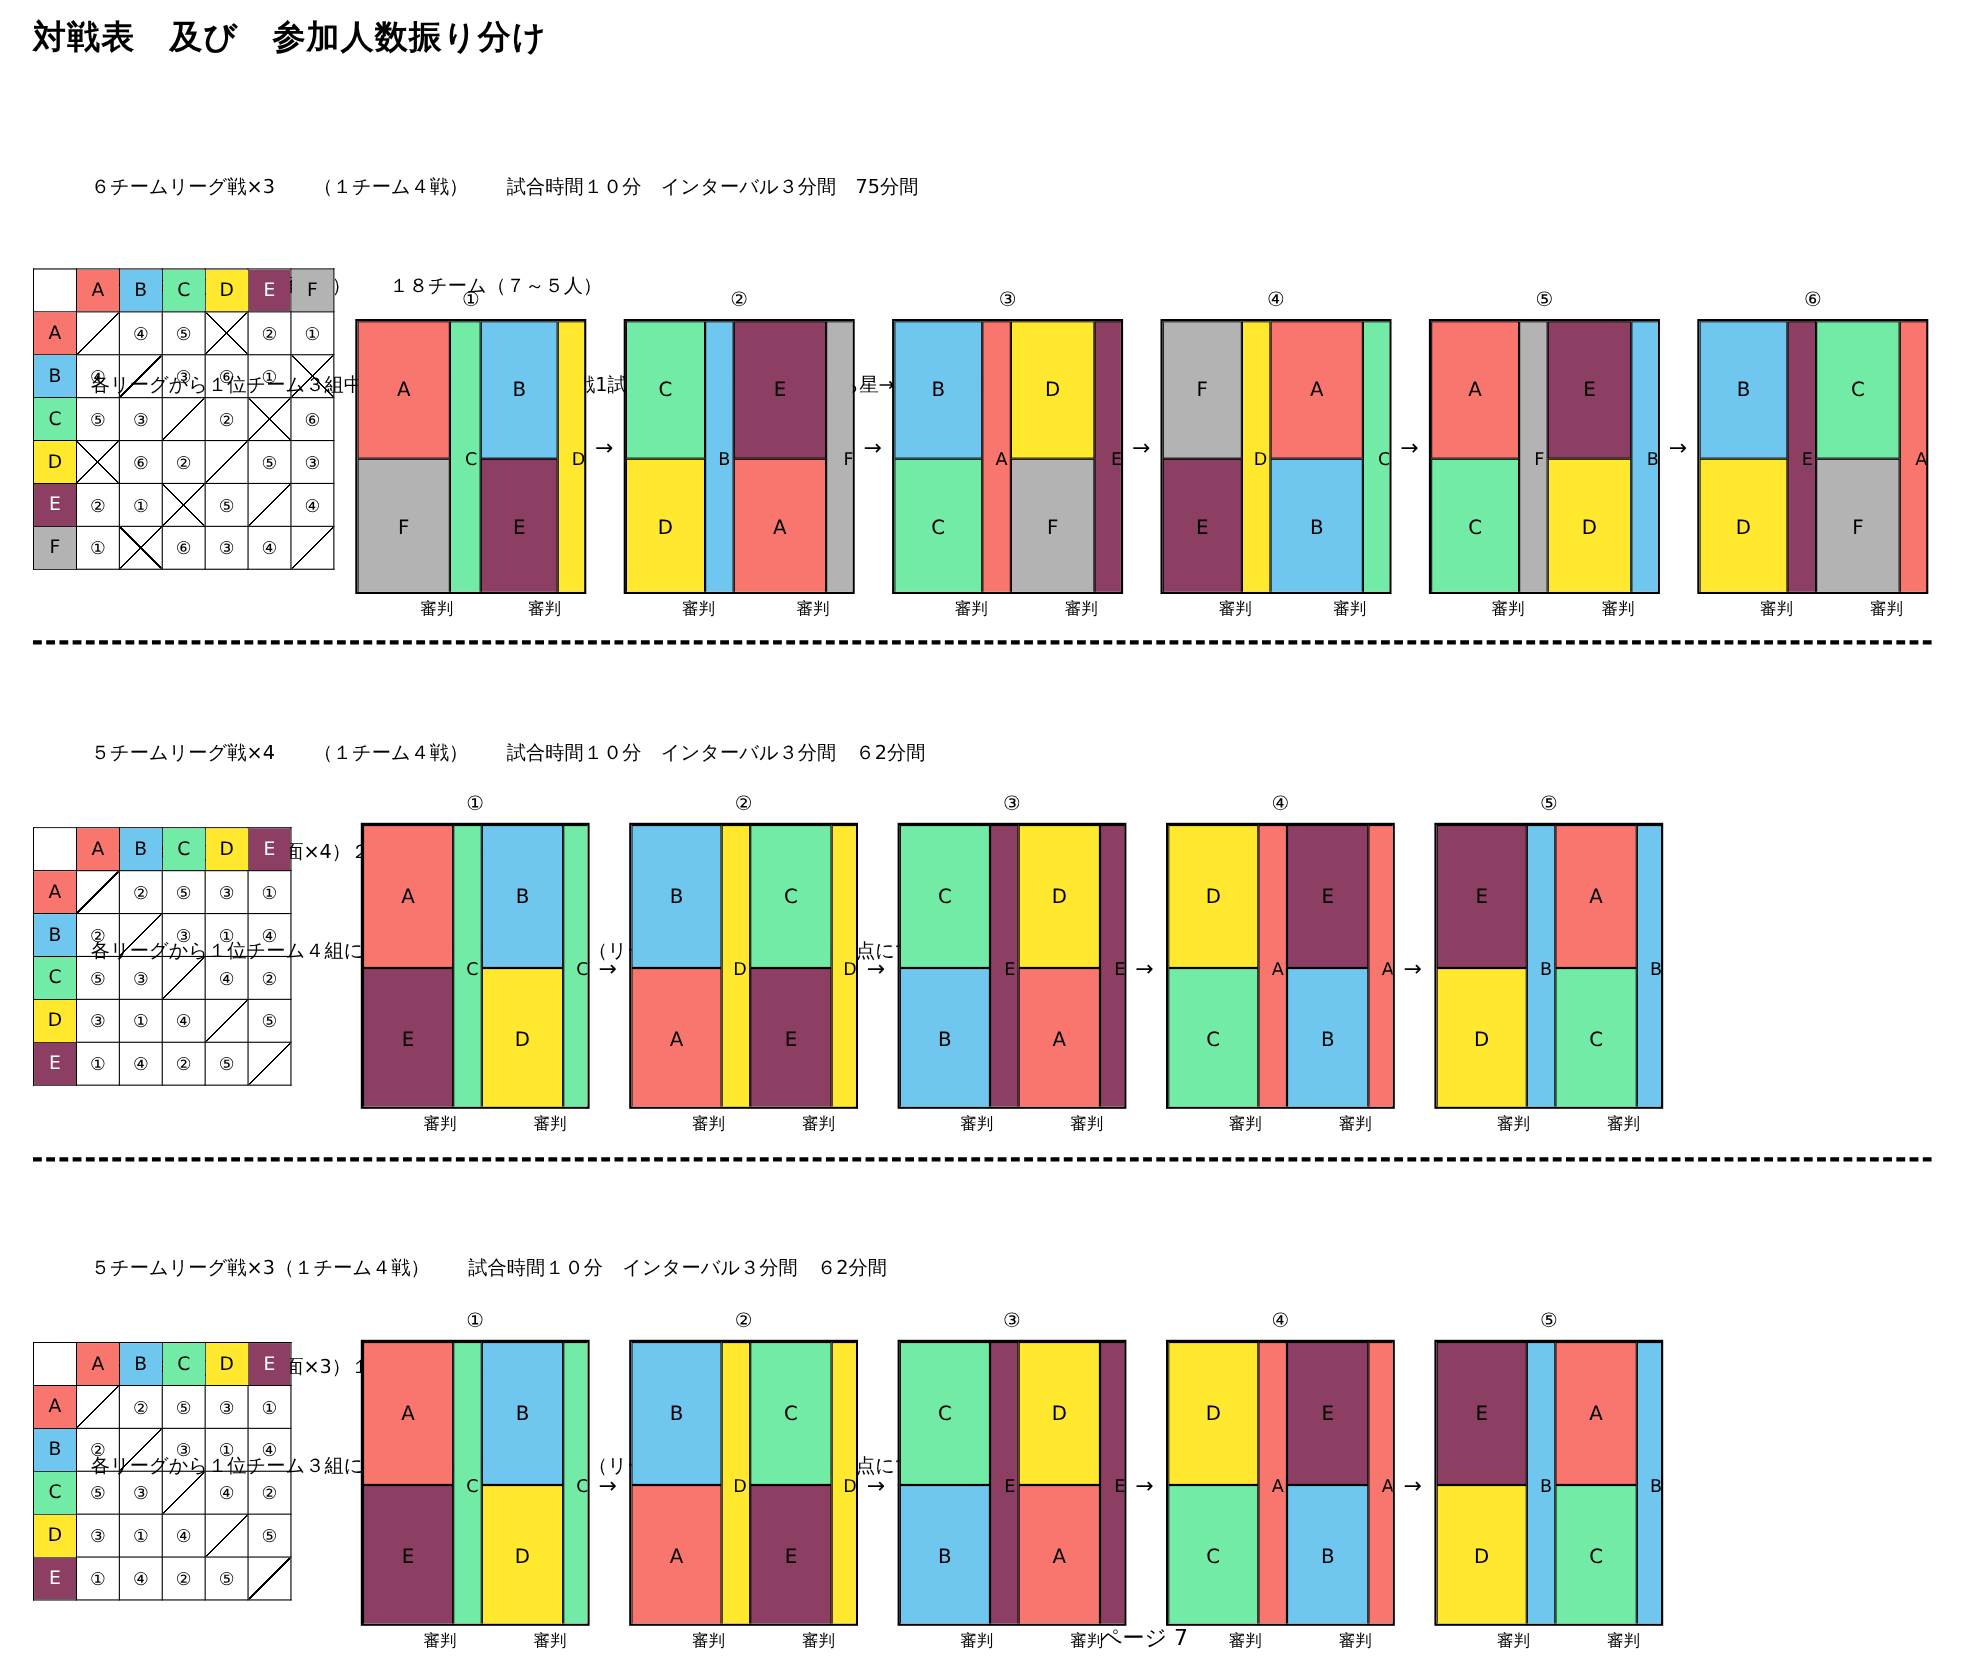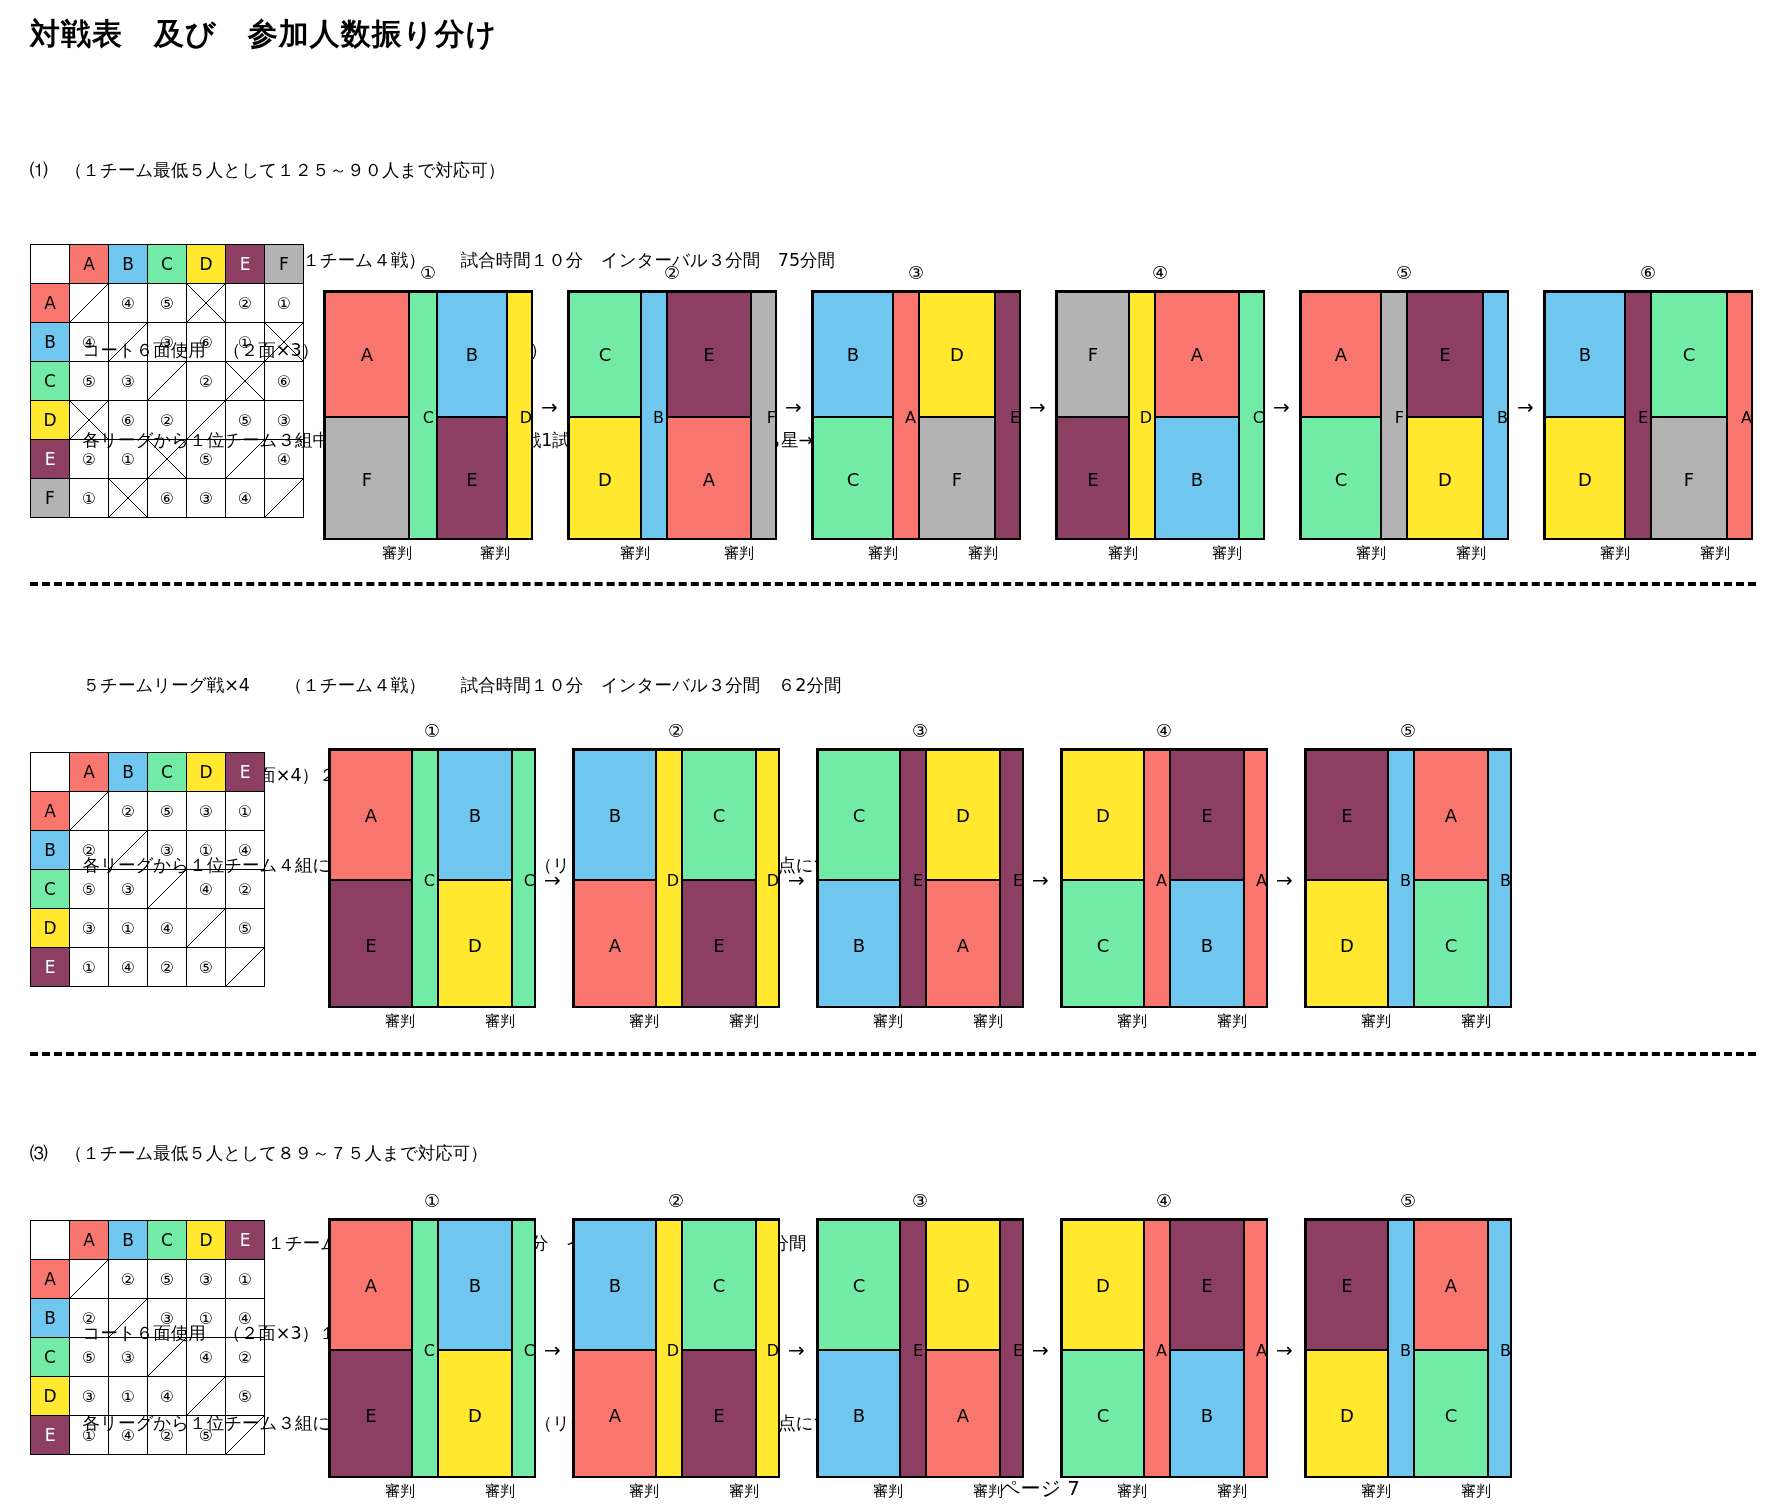--- a/index.html
+++ b/index.html
@@ -88,21 +88,20 @@
 </style>
 </head>
 <body>
 
 <div class="page">
 
   <div class="title">対戦表　及び　参加人数振り分け</div>
 
   <div class="section" style="top:0;">
     <div class="sec-head" style="top:95px;">
-      <div>⑴　（１チーム最低５人として１２５～９０人まで対応可）</div>
       <div>　　　６チームリーグ戦×3　　（１チーム４戦）　　試合時間１０分　インターバル３分間　75分間</div>
       <div>　　　コート６面使用　（２面×3）　　１８チーム（７～５人）</div>
       <div>　　　各リーグから１位チーム３組中上位２組による優勝決定戦1試合　　（リーグ戦績　勝ち星→総得失点にて判断）</div>
     </div>
   </div>
 
   <table class="matrix" style="left:30px;top:244px;">
     <tbody>
         <tr>
       <td class="hdr" style="background:#fff"></td>
@@ -525,21 +524,20 @@
         </div>
     </div>
     <div class="ref" style="left:42px;top:264px;width:60px;">審判</div>
     <div class="ref" style="left:142px;top:264px;width:60px;">審判</div>
   </div>
 
   <div class="divider" style="top:1052px;"></div>
 
   <div class="section" style="top:0;">
     <div class="sec-head" style="top:1078px;">
-      <div>⑶　（１チーム最低５人として８９～７５人まで対応可）</div>
       <div>　　　５チームリーグ戦×3（１チーム４戦）　　試合時間１０分　インターバル３分間　６2分間</div>
       <div>　　　コート６面使用　（２面×3）１５チーム（６～５人）</div>
       <div>　　　各リーグから１位チーム３組による優勝決定戦2試合　　（リーグ戦績　勝ち星→総得失点にて判断）</div>
     </div>
   </div>
 
   <table class="matrix" style="left:30px;top:1220px;">
     <tbody>
         <tr>
       <td class="hdr" style="background:#fff"></td>

